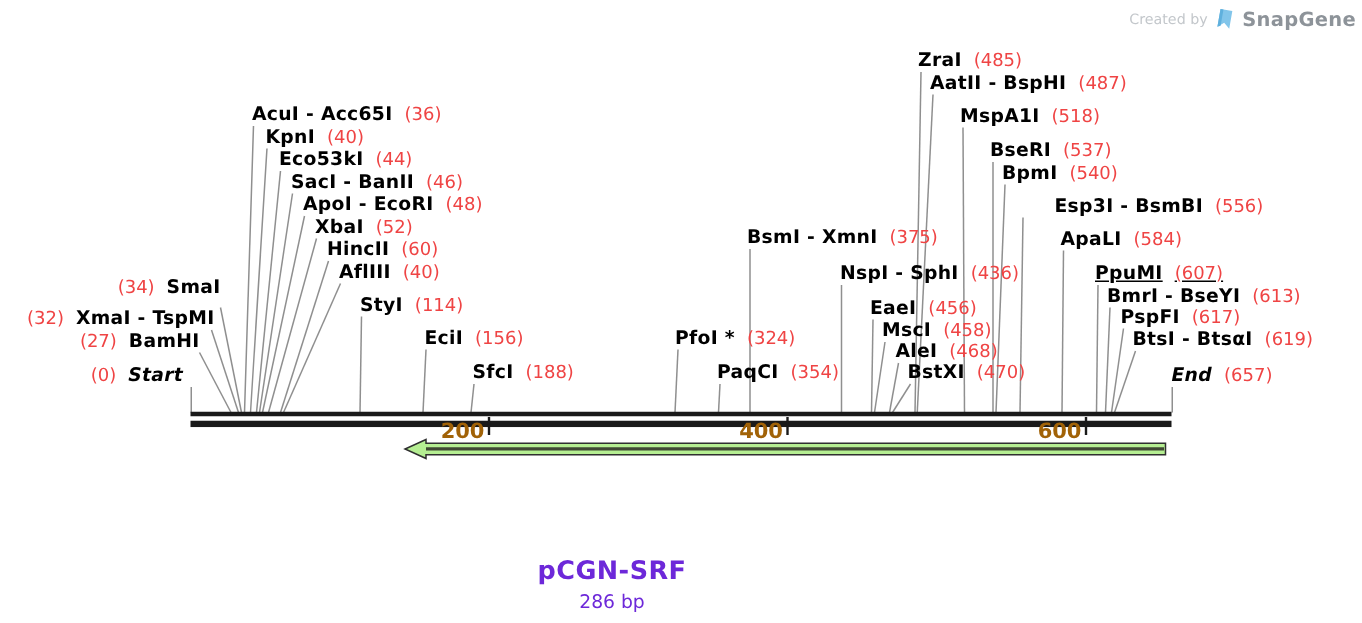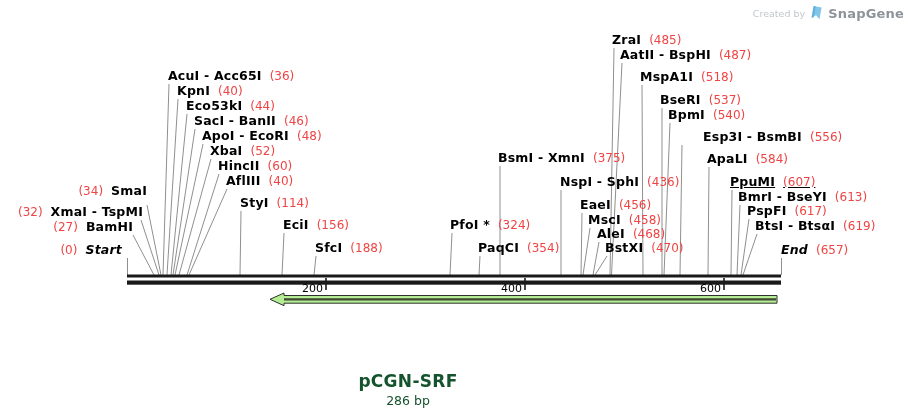--- a/index.html
+++ b/index.html
@@ -4,22 +4,22 @@
 <style>
   html,body{margin:0;padding:0;background:#fff}
   .stage{position:relative;width:908px;height:415px;background:#ffffff;
          font-family:"DejaVu Sans","Liberation Sans",sans-serif;overflow:hidden}
   svg.canvas{position:absolute;left:0;top:0}
   .site{position:absolute;white-space:nowrap;line-height:14px;font-size:12.5px;
         font-weight:bold;color:#000;letter-spacing:.2px}
   .site .pos{font-weight:normal;font-size:12px;letter-spacing:0;padding-left:8px;color:#ef4444}
   .site.numfirst .pos{padding-left:0;padding-right:8px}
   .site.italic .nm{font-style:italic}
-  .ticklabel{position:absolute;font-size:11px;color:#000000;line-height:13px;font-weight:normal}
-  .titleblock{position:absolute;left:0;top:371px;width:816px;text-align:center;color:#14532d}
+  .ticklabel{position:absolute;font-size:14px;color:#a16207;line-height:13px;font-weight:bold}
+  .titleblock{position:absolute;left:0;top:371px;width:816px;text-align:center;color:#6d28d9}
   .title{font-size:17px;font-weight:bold;letter-spacing:.3px}
   .subtitle{font-size:12.5px;margin-top:2px}
   .watermark{position:absolute;top:5px;right:4px;display:flex;align-items:center;gap:5px}
   .wm-created{font-size:9.5px;color:#c3c7cb}
   .wm-brand{font-size:13px;color:#8d9399;font-weight:bold;letter-spacing:.2px}
 </style>
 </head>
 <body>
 
 <div class="stage">

